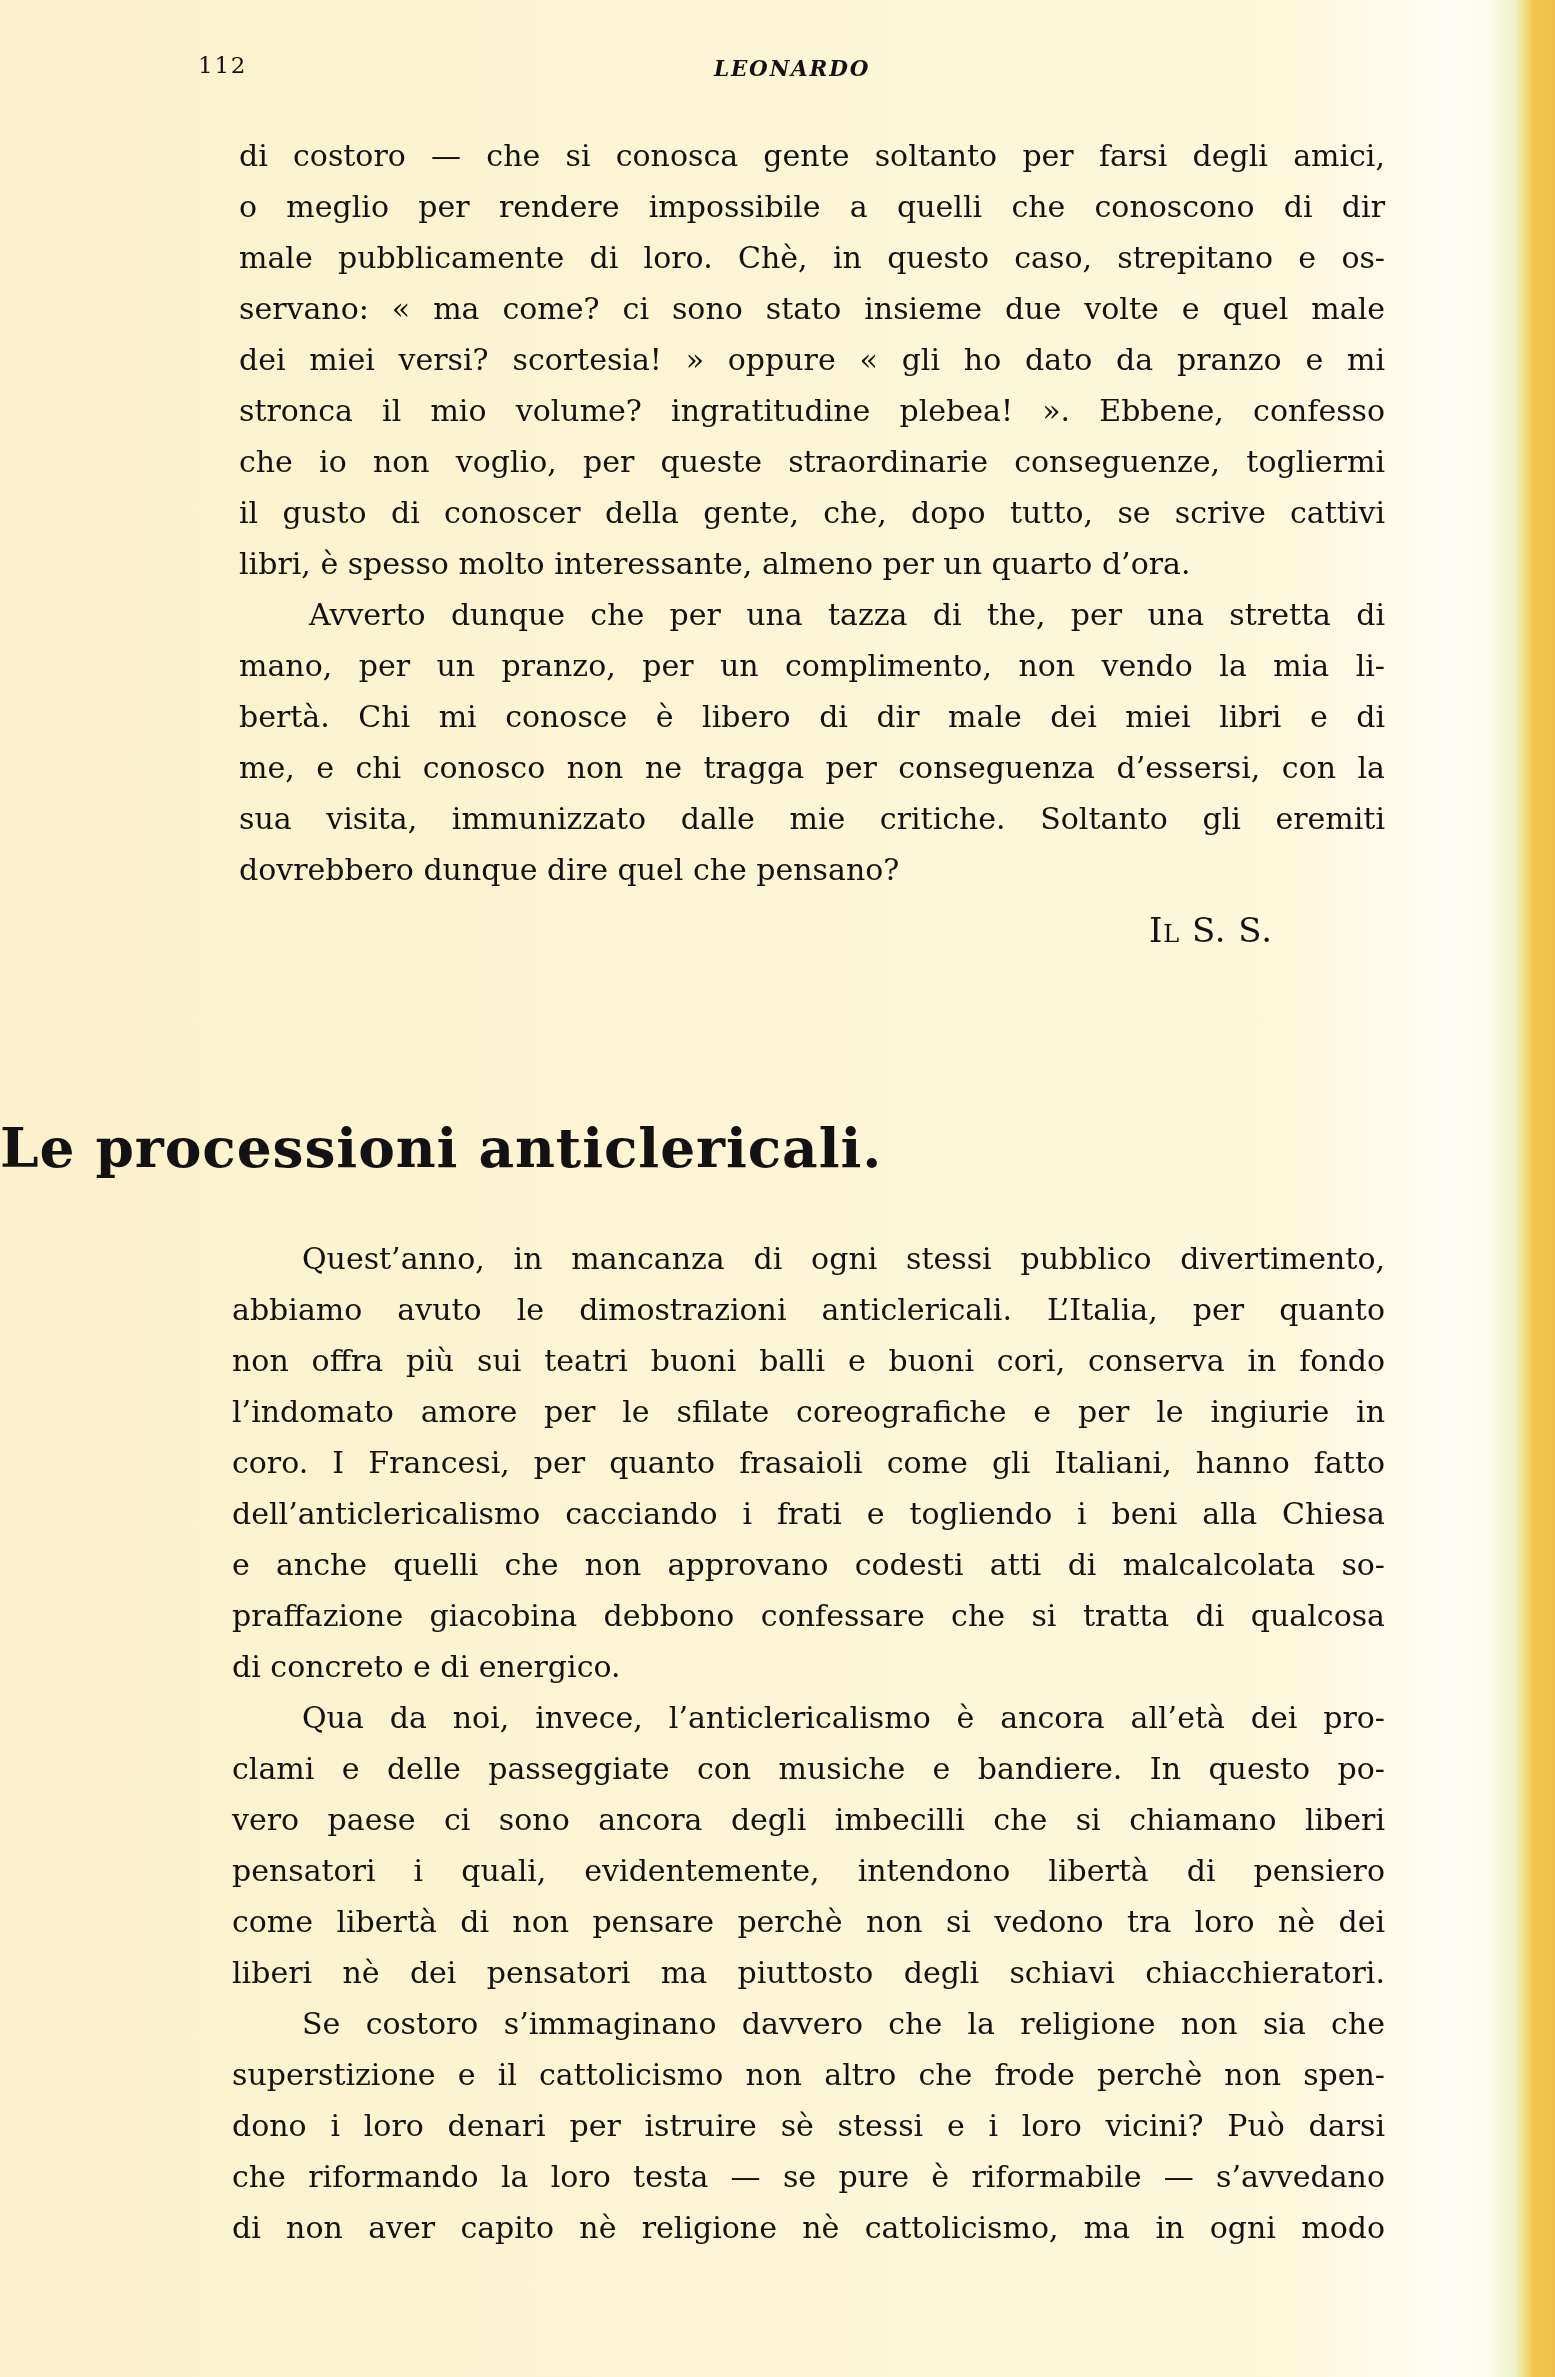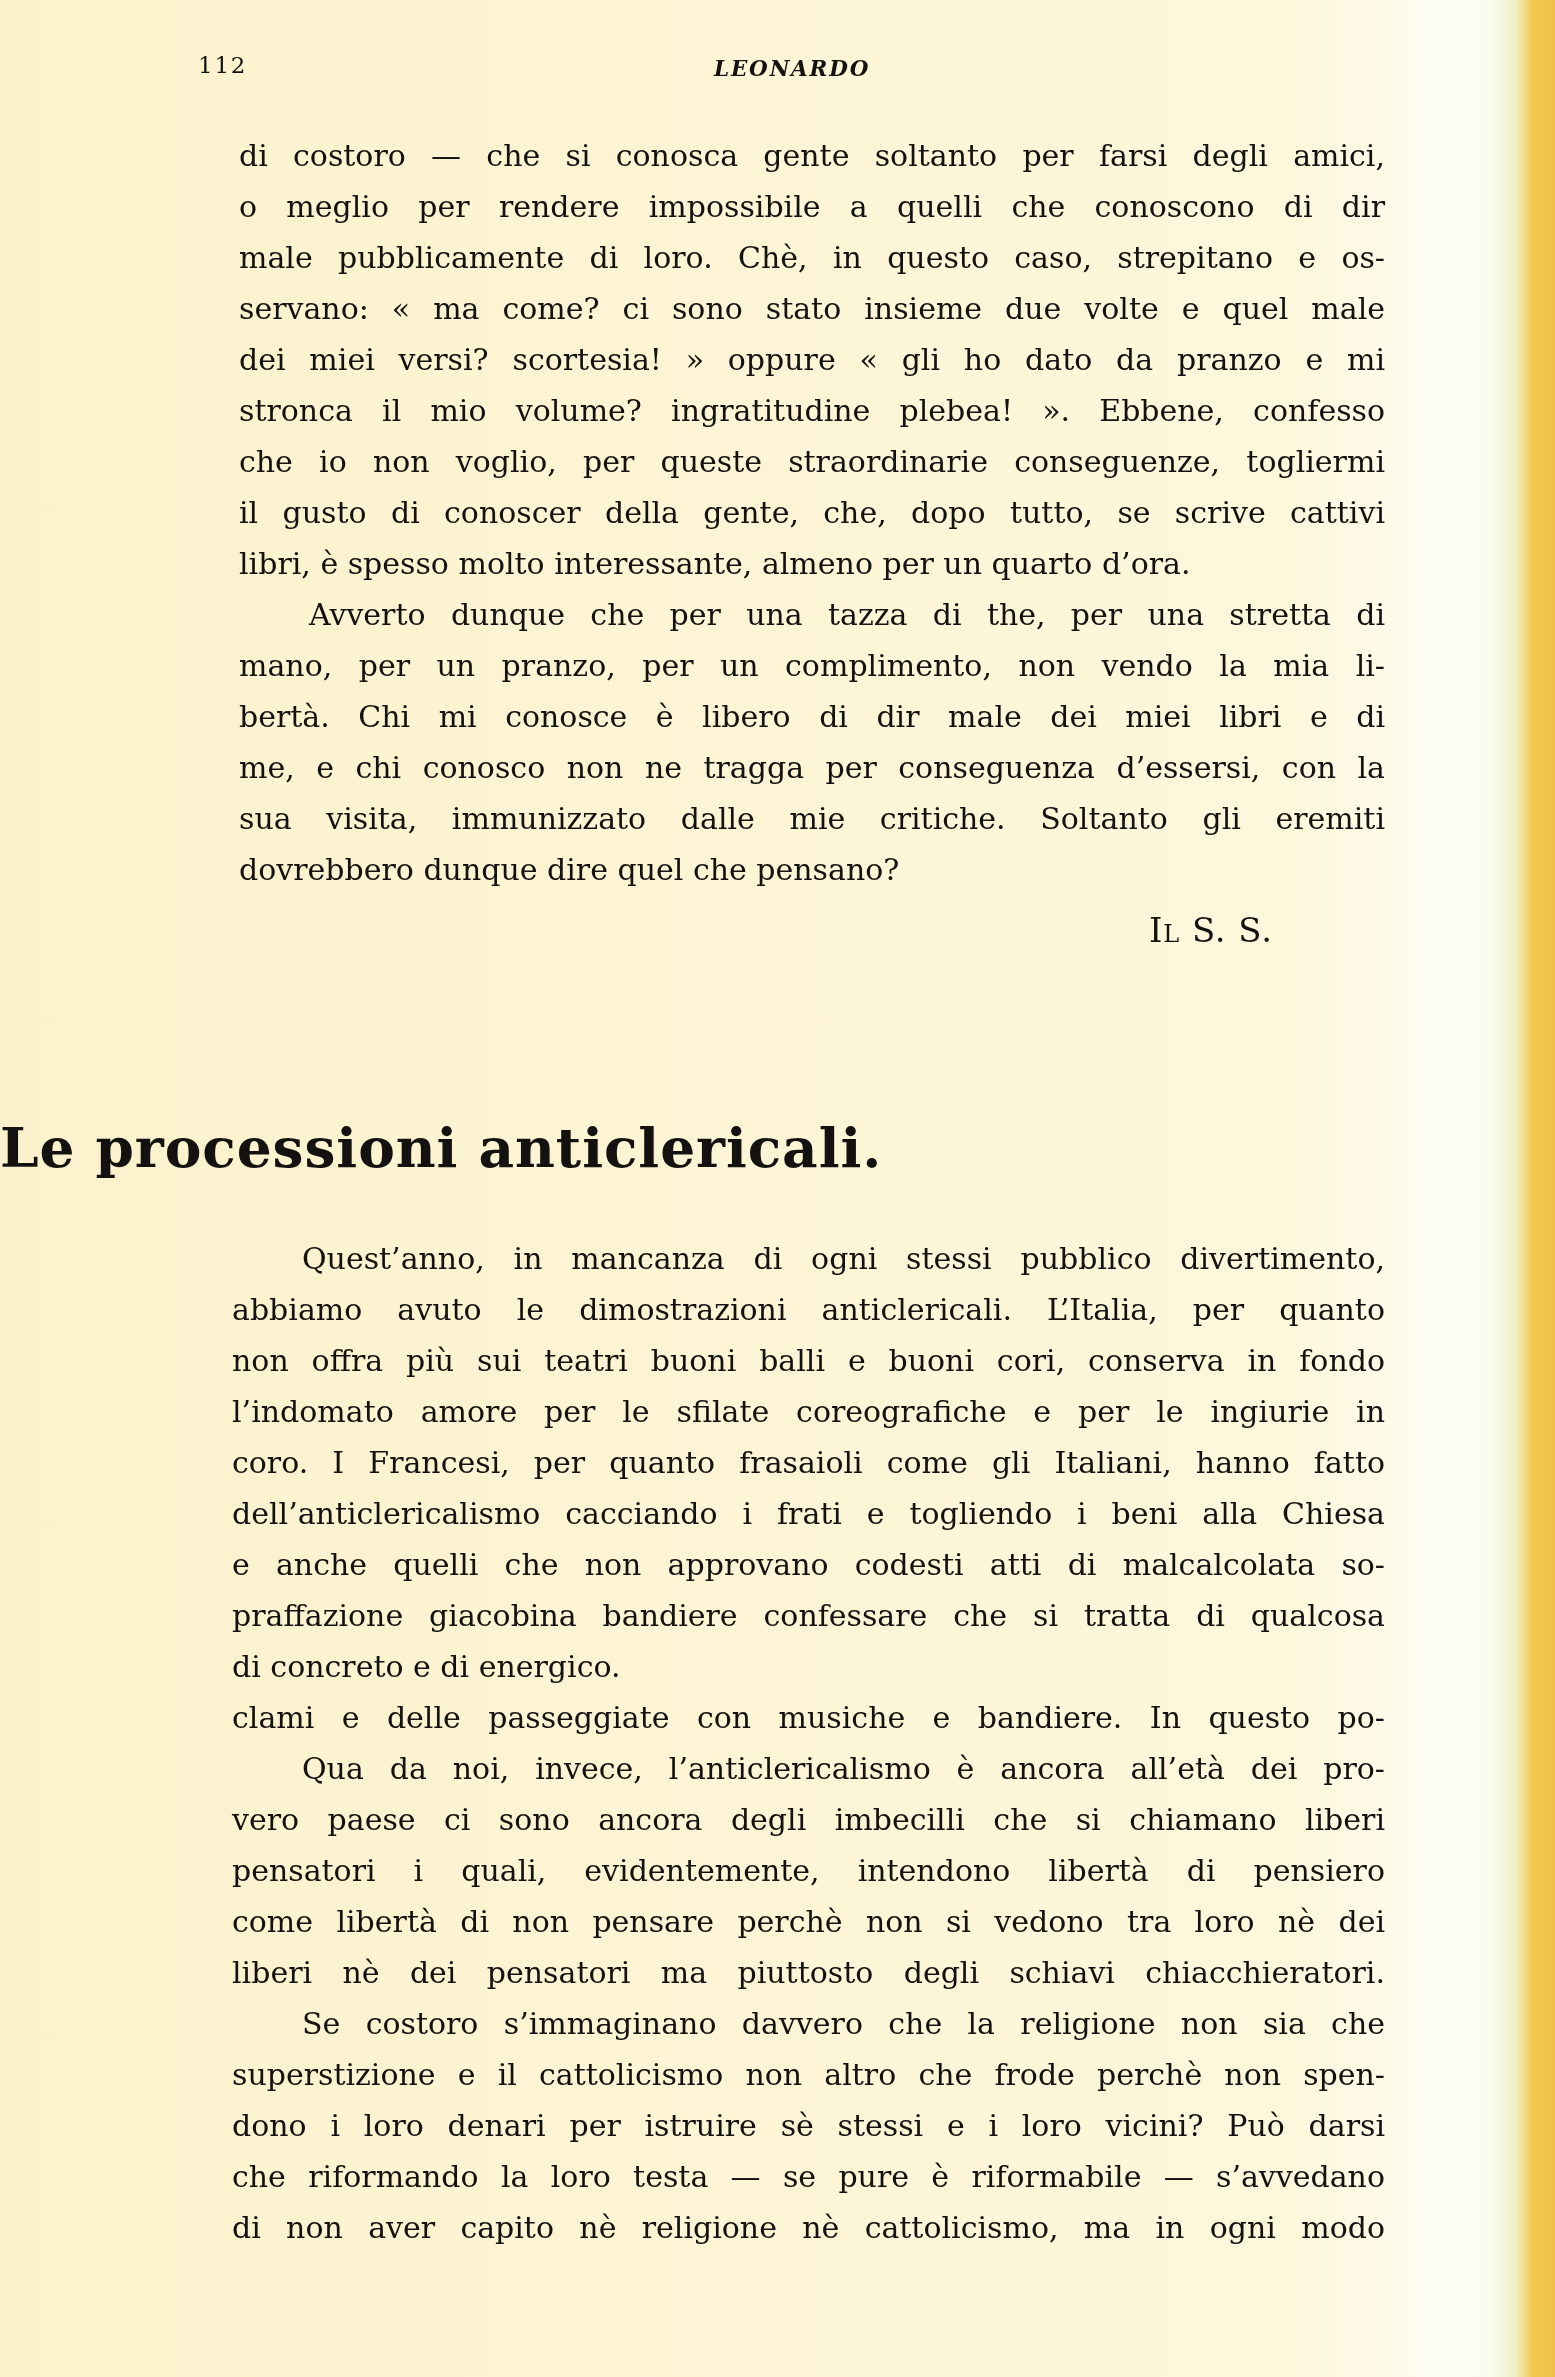--- a/index.html
+++ b/index.html
@@ -65,26 +65,26 @@
 
 <section class="text-block" id="block2">
   <p class="para">
     <span class="line indent">Quest’anno, in mancanza di ogni stessi pubblico divertimento,</span>
     <span class="line">abbiamo avuto le dimostrazioni anticlericali. L’Italia, per quanto</span>
     <span class="line">non offra più sui teatri buoni balli e buoni cori, conserva in fondo</span>
     <span class="line">l’indomato amore per le sfilate coreografiche e per le ingiurie in</span>
     <span class="line">coro. I Francesi, per quanto frasaioli come gli Italiani, hanno fatto</span>
     <span class="line">dell’anticlericalismo cacciando i frati e togliendo i beni alla Chiesa</span>
     <span class="line">e anche quelli che non approvano codesti atti di malcalcolata so-</span>
-    <span class="line">praffazione giacobina bandiere confessare che si tratta di qualcosa</span>
+    <span class="line">praffazione giacobina debbono confessare che si tratta di qualcosa</span>
     <span class="line last">di concreto e di energico.</span>
   </p>
   <p class="para">
+    <span class="line indent">Qua da noi, invece, l’anticlericalismo è ancora all’età dei pro-</span>
     <span class="line">clami e delle passeggiate con musiche e bandiere. In questo po-</span>
-    <span class="line indent">Qua da noi, invece, l’anticlericalismo è ancora all’età dei pro-</span>
     <span class="line">vero paese ci sono ancora degli imbecilli che si chiamano liberi</span>
     <span class="line">pensatori i quali, evidentemente, intendono libertà di pensiero</span>
     <span class="line">come libertà di non pensare perchè non si vedono tra loro nè dei</span>
     <span class="line">liberi nè dei pensatori ma piuttosto degli schiavi chiacchieratori.</span>
   </p>
   <p class="para">
     <span class="line indent">Se costoro s’immaginano davvero che la religione non sia che</span>
     <span class="line">superstizione e il cattolicismo non altro che frode perchè non spen-</span>
     <span class="line">dono i loro denari per istruire sè stessi e i loro vicini? Può darsi</span>
     <span class="line">che riformando la loro testa — se pure è riformabile — s’avvedano</span>

